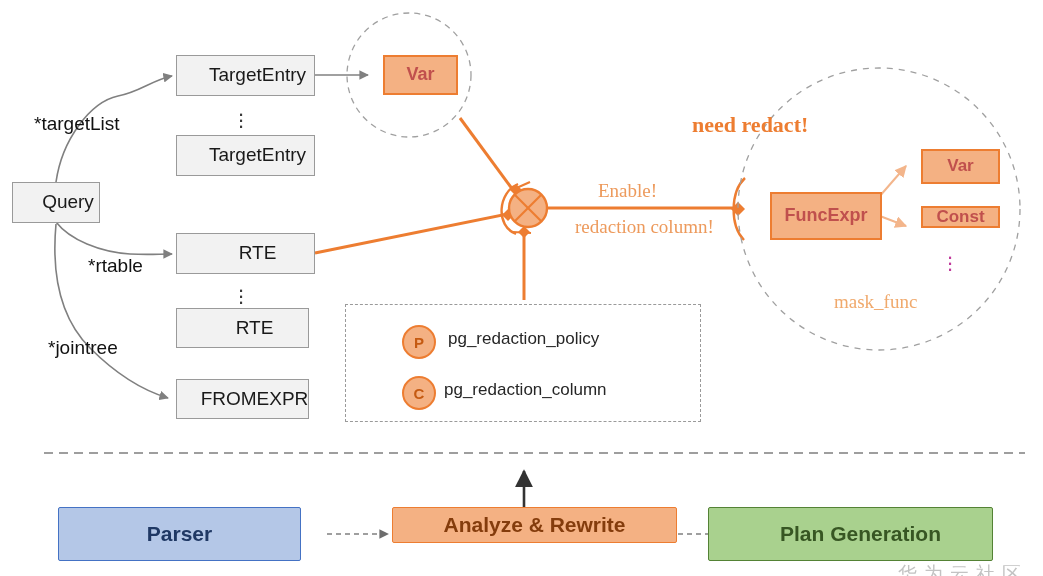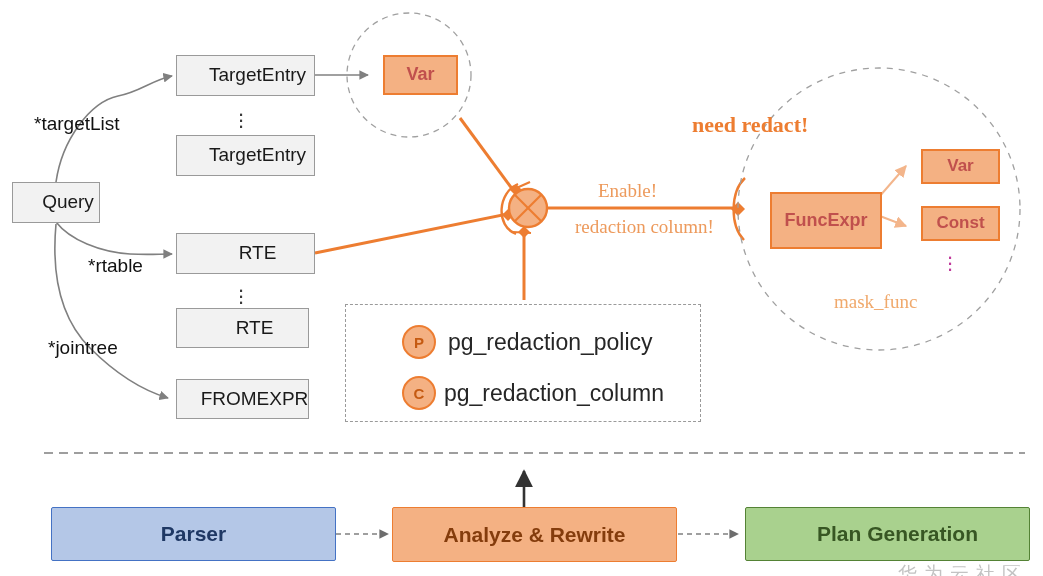--- a/index.html
+++ b/index.html
@@ -100,21 +100,21 @@
     font-size: 22px;
     font-weight: bold;
   }
   .serif-mask {
     font-family: "Liberation Serif", serif;
     color: #f0a96c;
     font-size: 19px;
   }
   .legend-text {
     position: absolute;
-    font-size: 23px;
+    font-size: 17px;
     color: #262626;
     white-space: nowrap;
   }
   .legend-badge {
     position: absolute;
     width: 30px;
     height: 30px;
     border-radius: 50%;
     background: #f4b183;
     border: 2px solid #ed7d31;
@@ -261,29 +261,29 @@
 
   <div class="label star-label" style="left:34px; top:113px;">*targetList</div>
   <div class="label star-label" style="left:88px; top:255px;">*rtable</div>
   <div class="label star-label" style="left:48px; top:337px;">*jointree</div>
 
   <div class="label serif-orange" style="left:598px; top:180px;">Enable!</div>
   <div class="label serif-orange" style="left:575px; top:216px;">redaction column!</div>
 
   <div class="label serif-orange-strong" style="left:692px; top:112px;">need redact!</div>
 
-  <div class="node orange-node" style="left:758px; top:192px; width:112px; height:57px;">
+  <div class="node orange-node" style="left:758px; top:192px; width:112px; height:48px;">
     <span>FuncExpr</span>
   </div>
 
   <div class="node orange-node small" style="left:909px; top:149px; width:79px; height:35px;">
     <span>Var</span>
   </div>
 
-  <div class="node orange-node small" style="left:909px; top:206px; width:79px; height:35px;">
+  <div class="node orange-node small" style="left:909px; top:206px; width:79px; height:22px;">
     <span>Const</span>
   </div>
 
   <div class="vdots vdots-orange" style="left:943px; top:249px; width:14px;">
     <span>.</span>
       <span>.</span>
       <span>.</span>
   </div>
 
   <div class="label serif-mask" style="left:834px; top:291px;">mask_func</div>
@@ -293,27 +293,27 @@
   <div class="legend-badge" style="left:402px; top:325px;">
     <span>P</span>
   </div>
   <div class="legend-text" style="left:448px; top:329px;">pg_redaction_policy</div>
 
   <div class="legend-badge" style="left:402px; top:376px;">
     <span>C</span>
   </div>
   <div class="legend-text" style="left:444px; top:380px;">pg_redaction_column</div>
 
-  <div class="pipe pipe-parser" style="left:51px; top:507px; width:285px; height:54px;">
+  <div class="pipe pipe-parser" style="left:58px; top:507px; width:243px; height:54px;">
     <span>Parser</span>
   </div>
 
-  <div class="pipe pipe-analyze" style="left:392px; top:507px; width:285px; height:55px;">
+  <div class="pipe pipe-analyze" style="left:392px; top:507px; width:285px; height:36px;">
     <span>Analyze &amp; Rewrite</span>
   </div>
 
-  <div class="pipe pipe-plan" style="left:745px; top:507px; width:285px; height:54px;padding-left:20px;">
+  <div class="pipe pipe-plan" style="left:708px; top:507px; width:285px; height:54px;padding-left:20px;">
     <span>Plan Generation</span>
   </div>
 
   <div class="watermark" style="left:898px; top:539px;margin-top:22px;">华为云社区</div>
 
 </div>
 
 </body></html>

